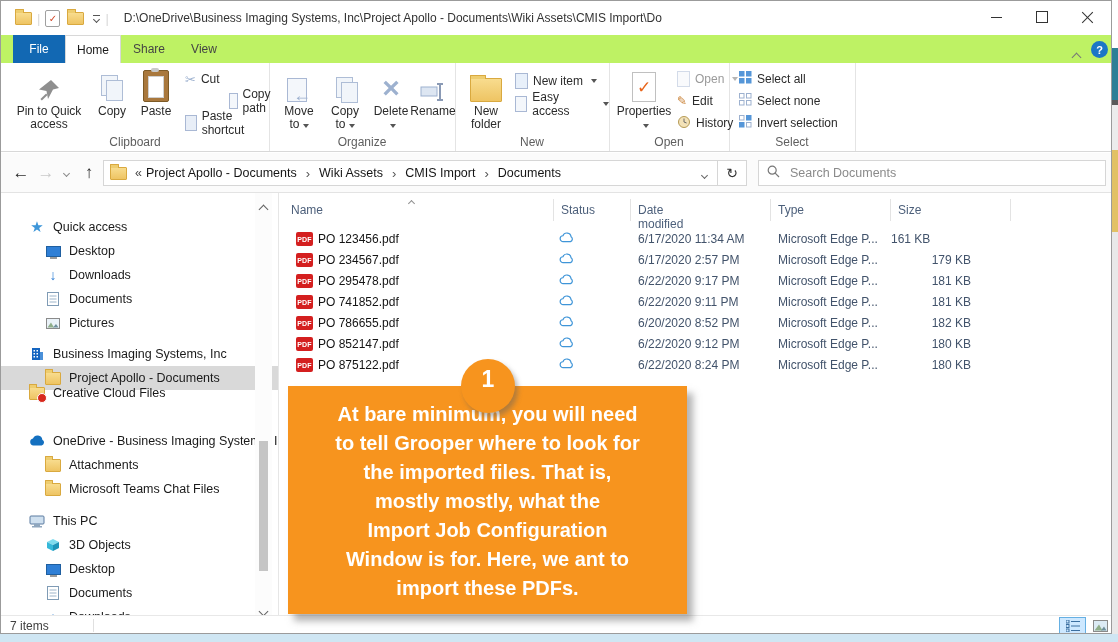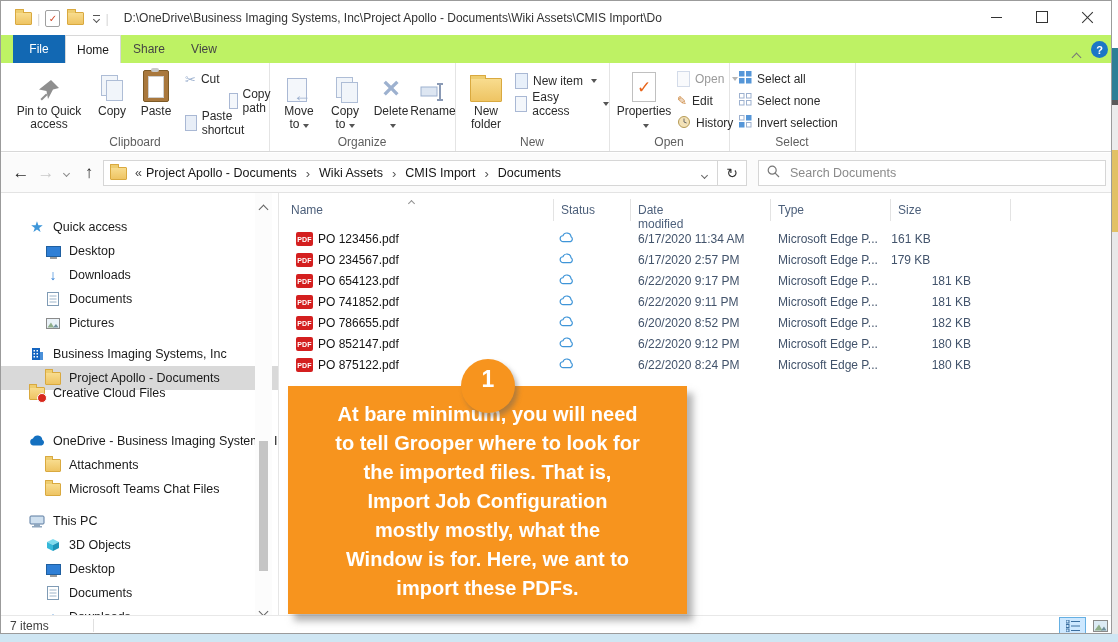--- a/index.html
+++ b/index.html
@@ -534,35 +534,35 @@
     </div>
 
     <div class="frow" style="top:228px;width:740px;">
       <span class="pdf-ic">PDF</span>
       <span class="fname">PO 123456.pdf</span>
       <span class="cell" style="left:274px;"><svg width="15" height="11" viewBox="0 0 16 12">
             <path d="M4.5 10.5 a3.2 3.2 0 0 1 -.4-6.4 A4.6 4.6 0 0 1 13 5.3 a2.9 2.9 0 0 1 -.6 5.2 z" fill="none" stroke="#3f95d8" stroke-width="1.3"></path>
           </svg></span>
       <span class="cell" style="left:353px;">6/17/2020 11:34 AM</span>
       <span class="cell" style="left:493px;">Microsoft Edge P...</span>
-      <span class="cell" style="left:586px;width:80px;text-align:center;">161 KB</span>
+      <span class="cell" style="left:606px;width:80px;text-align:left;">161 KB</span>
     </div>
     <div class="frow" style="top:249px;width:740px;">
       <span class="pdf-ic">PDF</span>
       <span class="fname">PO 234567.pdf</span>
       <span class="cell" style="left:274px;"><svg width="15" height="11" viewBox="0 0 16 12">
             <path d="M4.5 10.5 a3.2 3.2 0 0 1 -.4-6.4 A4.6 4.6 0 0 1 13 5.3 a2.9 2.9 0 0 1 -.6 5.2 z" fill="none" stroke="#3f95d8" stroke-width="1.3"></path>
           </svg></span>
       <span class="cell" style="left:353px;">6/17/2020 2:57 PM</span>
       <span class="cell" style="left:493px;">Microsoft Edge P...</span>
-      <span class="cell" style="left:606px;width:80px;">179 KB</span>
+      <span class="cell" style="left:606px;width:80px;text-align:right;">179 KB</span>
     </div>
     <div class="frow" style="top:270px;width:740px;">
       <span class="pdf-ic">PDF</span>
-      <span class="fname">PO 654123.pdf</span>
+      <span class="fname">PO 295478.pdf</span>
       <span class="cell" style="left:274px;"><svg width="15" height="11" viewBox="0 0 16 12">
             <path d="M4.5 10.5 a3.2 3.2 0 0 1 -.4-6.4 A4.6 4.6 0 0 1 13 5.3 a2.9 2.9 0 0 1 -.6 5.2 z" fill="none" stroke="#3f95d8" stroke-width="1.3"></path>
           </svg></span>
       <span class="cell" style="left:353px;">6/22/2020 9:17 PM</span>
       <span class="cell" style="left:493px;">Microsoft Edge P...</span>
       <span class="cell" style="left:606px;width:80px;text-align:right;">181 KB</span>
     </div>
     <div class="frow" style="top:291px;width:740px;">
       <span class="pdf-ic">PDF</span>
       <span class="fname">PO 741852.pdf</span>
@@ -605,22 +605,22 @@
     </div>
 
     <div class="callout-circle" style="background:#f7941e;">
       <span style="margin-top:-14px;">1</span>
     </div>
     <div class="callout-box" style="background:#f7941e;">
       <div class="callout-text">
         <div>At bare minimum, you will need</div>
         <div>to tell Grooper where to look for</div>
         <div>the imported files. That is,</div>
+        <div>mostly mostly, what the</div>
         <div>Import Job Configuration</div>
-        <div>mostly mostly, what the</div>
         <div>Window is for. Here, we ant to</div>
         <div>import these PDFs.</div>
       </div>
     </div>
 
     <div class="statusbar">
       <span class="status-count">7 items</span>
       <span class="status-sep"></span>
       <div class="viewbtn sel" style="left:1058px;">
         <svg width="14" height="12" viewBox="0 0 14 12">

